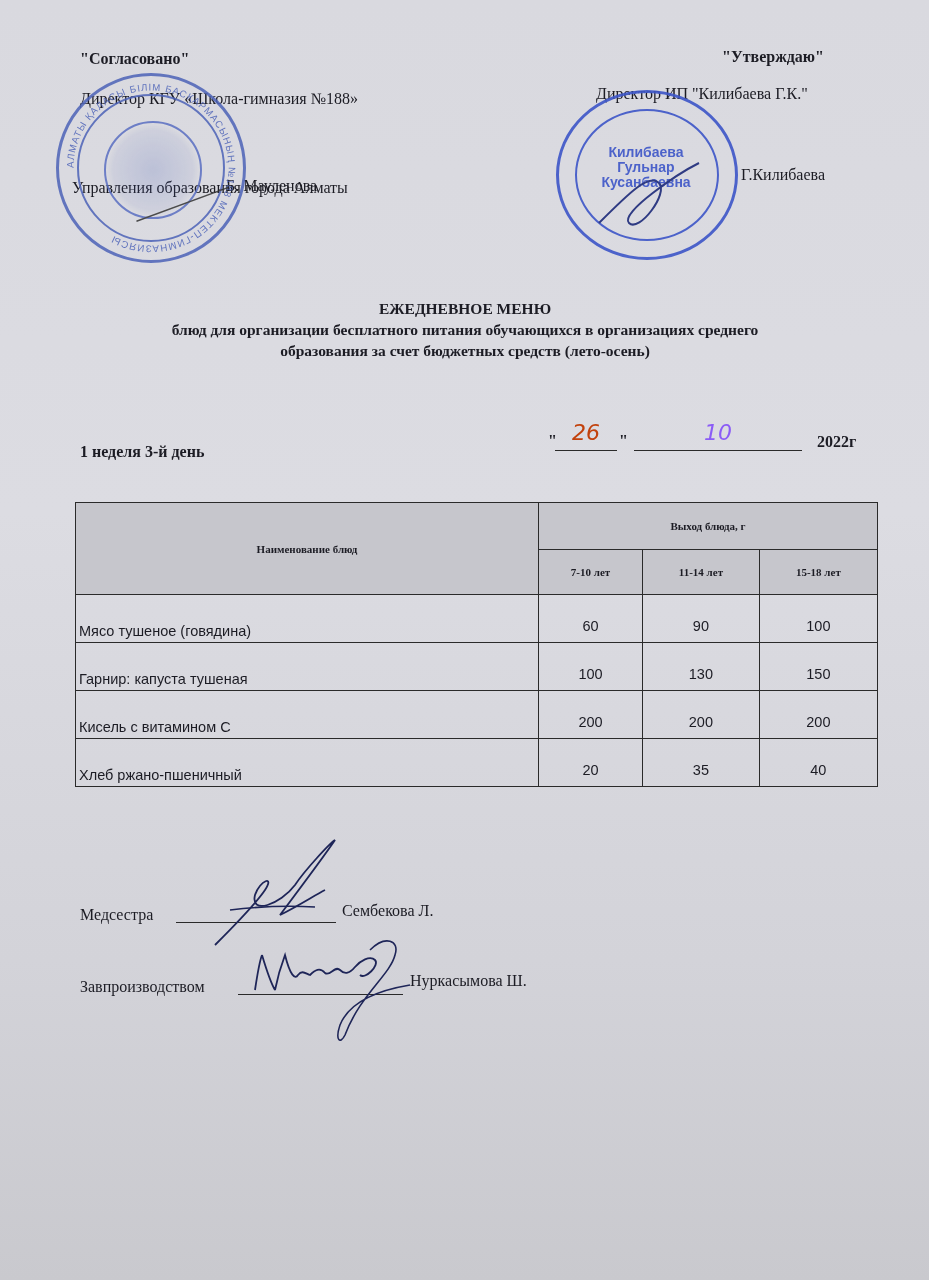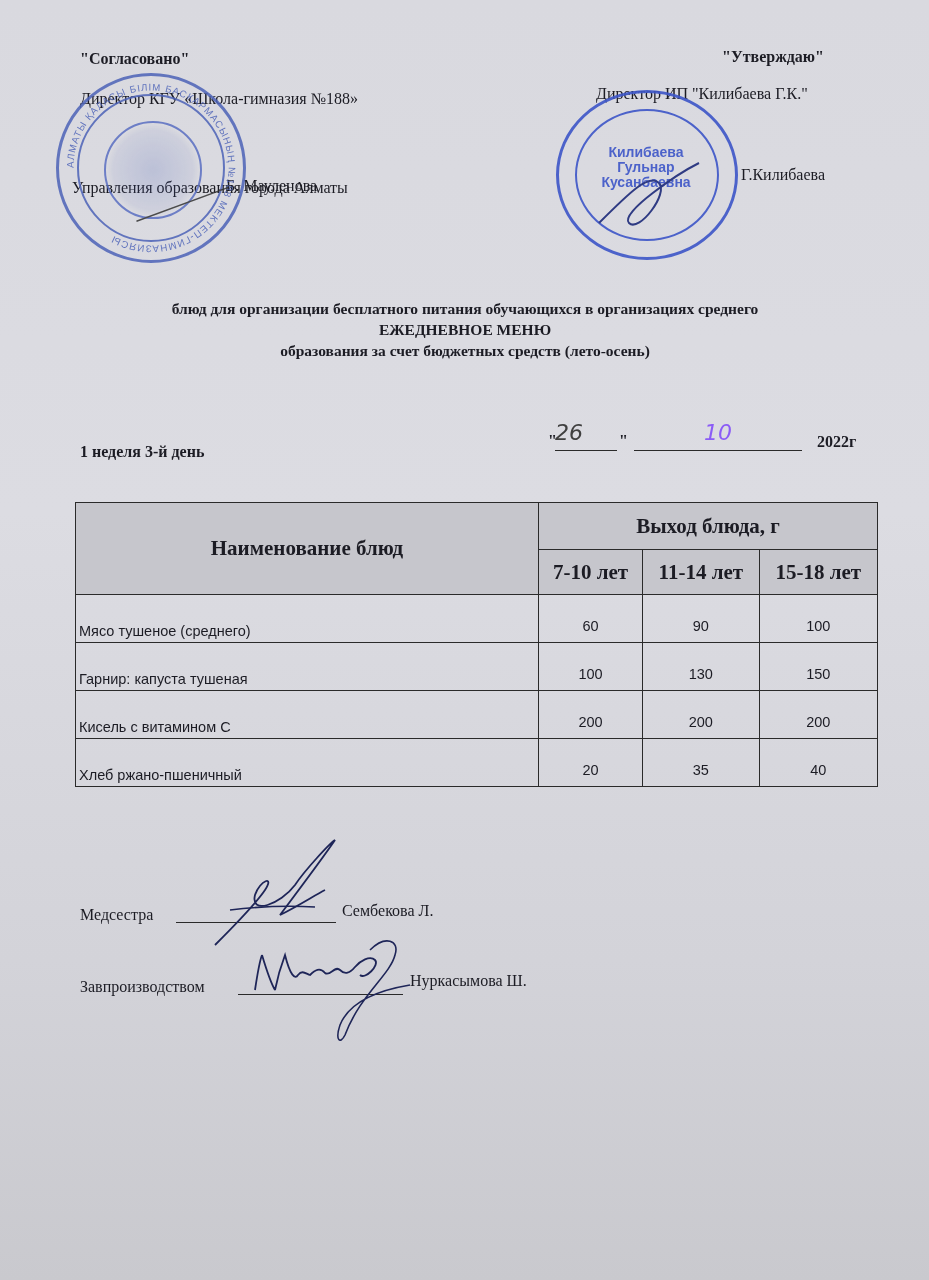--- a/index.html
+++ b/index.html
@@ -33,21 +33,21 @@
 
   
   .title-block { position:absolute; left:70px; top:298px; width:790px; text-align:center; font-weight:bold; font-size:15.5px; line-height:21px; }
 
   
   table.menu {
     position: absolute; left: 75px; top: 502px; width: 803px;
     border-collapse: collapse; font-family: "Liberation Sans", sans-serif; font-size: 14.5px;
   }
   table.menu td, table.menu th { border: 1.5px solid #2a2a2a; padding: 0; }
-  table.menu th { background: #c6c6cc; font-family: "Liberation Serif", serif; font-weight: bold; font-size: 21px; }
+  table.menu th { background: #c6c6cc; font-family: "Liberation Serif", serif; font-weight: bold; font-size: 11px; }
   .th-name { width: 462px; height: 90px; text-align: center; }
   .th-out { height: 46px; text-align: center; }
   .th-age { height: 44px; text-align: center; font-size: 14.5px; margin-left: 42px; }
   table.menu td { height: 39px; vertical-align: bottom; }
   td.name { text-align: left; padding-left: 3px !important; padding-bottom: 3px !important; }
   td.num { text-align: center; vertical-align: middle; padding-bottom: 8px !important; }
 
   
   .sig-line { position:absolute; border-bottom: 1.3px solid #2a2a2a; }
   .scribble { position:absolute; }
@@ -84,45 +84,45 @@
       <div>Килибаева</div>
       <div>Гульнар</div>
       <div>Кусанбаевна</div>
     </div>
     <svg style="position:absolute;left:30px;top:60px;" width="120" height="90" viewBox="0 0 120 90">
       <path d="M10,70 C40,40 60,20 70,30 C80,40 50,80 40,70 C30,60 90,20 110,10" stroke="#1d2a7a" stroke-width="2" fill="none"></path>
     </svg>
   </div>
 
   <div class="title-block">
+    <div>ЕЖЕДНЕВНОЕ МЕНЮ</div>
     <div>блюд для организации бесплатного питания обучающихся   в организациях среднего</div>
-    <div>ЕЖЕДНЕВНОЕ МЕНЮ</div>
     <div>образования за счет бюджетных средств (лето-осень)</div>
   </div>
 
   <div class="abs bold t16" style="left:80px; top:443px;">1 неделя 3-й день</div>
   <div class="abs bold t16" style="left:548px; top:432px;">"</div>
-  <div class="abs" style="left:555px; top:420px; width:62px; border-bottom:1.3px solid #2a2a2a; text-align:left; font-family:'DejaVu Sans', sans-serif; font-style:italic; font-size:22px; color:#404040; height:30px;">26</div>
+  <div class="abs" style="left:555px; top:420px; width:62px; border-bottom:1.3px solid #2a2a2a; text-align:center; font-family:'DejaVu Sans', sans-serif; font-style:italic; font-size:22px; color:#c2410c; height:30px;">26</div>
   <div class="abs bold t16" style="left:619px; top:432px;">"</div>
   <div class="abs" style="left:634px; top:420px; width:168px; border-bottom:1.3px solid #2a2a2a; text-align:center; font-family:'DejaVu Sans', sans-serif; font-style:italic; font-size:22px; color:#8b5cf6; height:30px;">10</div>
   <div class="abs bold t16" style="left:817px; top:433px;">2022г</div>
 
   <table class="menu">
     <tbody>
         <tr>
       <th class="th-name" rowspan="2">Наименование блюд</th>
       <th class="th-out" colspan="3">Выход блюда, г</th>
     </tr>
     <tr>
       <th class="th-age">7-10 лет</th>
       <th class="th-age">11-14 лет</th>
       <th class="th-age">15-18 лет</th>
     </tr>
     <tr>
-      <td class="name">Мясо тушеное (среднего)</td>
+      <td class="name">Мясо тушеное (говядина)</td>
       <td class="num">60</td>
       <td class="num">90</td>
       <td class="num">100</td>
     </tr>
     <tr>
       <td class="name">Гарнир: капуста тушеная</td>
       <td class="num">100</td>
       <td class="num">130</td>
       <td class="num">150</td>
     </tr>

